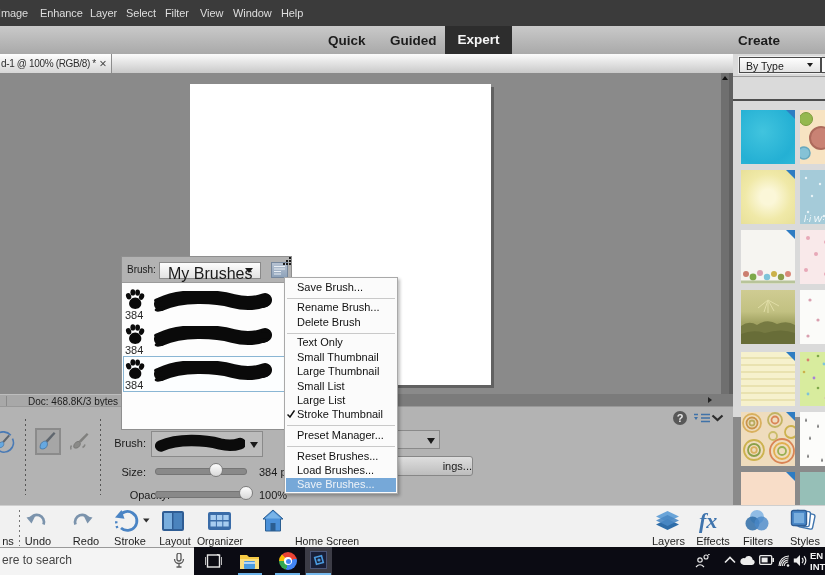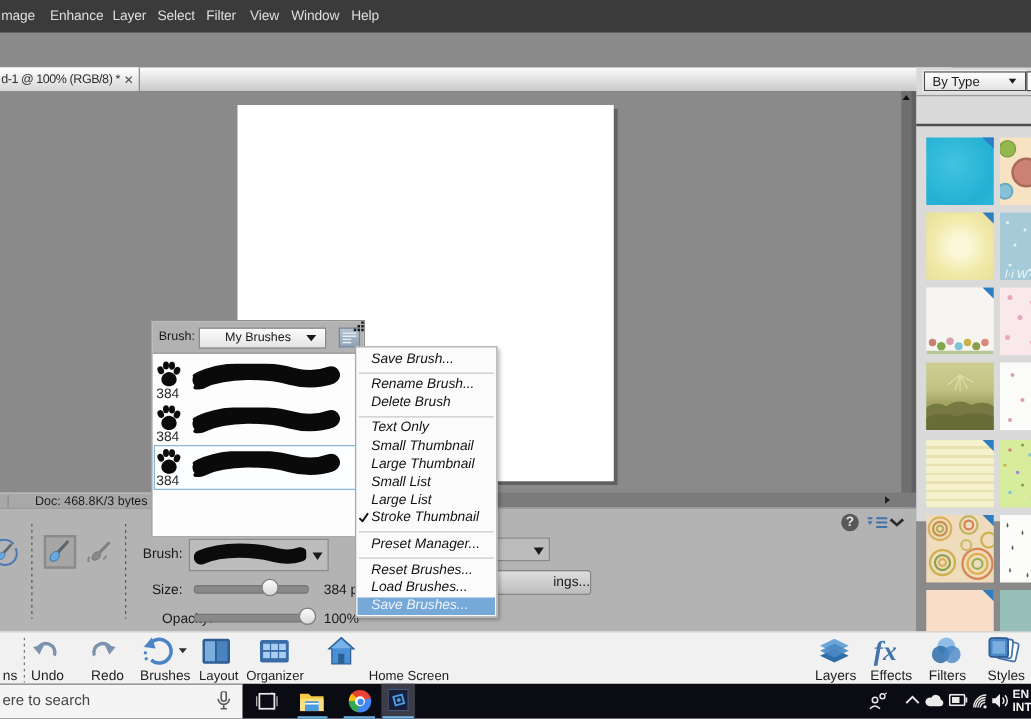--- a/index.html
+++ b/index.html
@@ -48,21 +48,21 @@
   #winbar{left:0;top:547px;width:825px;height:28px;background:#0b0b13;}
   
   #rightpanel{left:733px;top:54px;width:92px;height:363px;background:#dadada;}
   
   #brushpopup{left:121px;top:256px;width:171px;height:174px;background:#fdfdfd;
     border:1px solid #8f8f8f;box-sizing:border-box;z-index:40;}
   
   #ctxmenu{left:284px;top:277px;width:114px;height:217px;background:#fbfbfb;
     border:1px solid #a9a9a9;box-sizing:border-box;z-index:50;
     box-shadow:2px 2px 3px rgba(0,0,0,.25);}
-  .mi{position:absolute;left:12px;font-size:11px;color:#111;white-space:nowrap;font-style:italic;}
+  .mi{position:absolute;left:12px;font-size:11px;color:#111;white-space:nowrap;}
   .msep{position:absolute;left:2px;width:108px;height:1px;background:#c9c9c9;}
   .n384{left:3px;font-size:11px;color:#2a2a2a;}
   .dotsep{width:1px;height:76px;background-image:linear-gradient(#555 50%,transparent 50%);background-size:1px 5px;}
   .slider{width:90px;height:5px;background:#898989;border:1px solid #757575;border-radius:3px;}
   .knob{width:12px;height:12px;border-radius:7px;background:linear-gradient(#fdfdfd,#d8d8d8);border:1px solid #7e7e7e;}
   .btn{background:linear-gradient(#dedede,#bdbdbd);border:1px solid #878787;border-radius:3px;
     box-sizing:border-box;font-size:11px;color:#1a1a1a;line-height:18px;}
   .thumb{position:absolute;width:54px;height:54px;}
   .corner{position:absolute;right:0;top:0;width:0;height:0;border-left:9px solid transparent;border-top:9px solid #2e7cc2;}
 </style>
@@ -90,20 +90,26 @@
   <div class="abs" id="menubar">
     <span style="left:-2px">Image</span>
       <span style="left:40px">Enhance</span>
     <span style="left:90px">Layer</span>
       <span style="left:126px">Select</span>
     <span style="left:165px">Filter</span>
       <span style="left:200px">View</span>
     <span style="left:233px">Window</span>
       <span style="left:281px">Help</span>
   </div>
+  <div class="abs" id="modebar">
+    <span class="modetab" style="left:328px">Quick</span>
+    <span class="modetab" style="left:390px">Guided</span>
+    <div id="experttab">Expert</div>
+    <span class="modetab" style="left:738px">Create</span>
+  </div>
   <div class="abs" id="tabbar">
     <div id="doctab">
         <span class="txt">d-1 @ 100% (RGB/8) *</span>
         <span class="x">✕</span>
       </div>
   </div>
   <div class="abs" id="canvasarea">
       <div id="whitecanvas"></div>
     </div>
   <div class="abs" id="vscroll">
@@ -186,21 +192,21 @@
       <path d="M17 8.5 A7 7 0 0 0 3.5 13.5" stroke="#7b93ac" stroke-width="2.7" fill="none"></path>
       <path d="M20.5 6.5 L11.5 4.5 L15.5 12.5 Z" fill="#7b93ac"></path>
     </svg>
     <div class="pselabel" style="left:70px;width:32px;">Redo</div>
     <svg class="abs" style="left:112px;top:3px" width="38" height="24" viewBox="0 0 38 24">
       <path d="M7 7.5 A9.5 9.5 0 1 1 9 19" stroke="#4a84c4" stroke-width="2.8" fill="none"></path>
       <path d="M5.5 19 A9.5 9.5 0 0 1 4.5 12" stroke="#4a84c4" stroke-width="2.4" fill="none" stroke-dasharray="2.2 2.6"></path>
       <path d="M9.5 1 L3 8.5 L12.5 9.8 Z" fill="#4a84c4"></path>
       <path d="M31 9.5 l6.5 0 l-3.25 4 z" fill="#2e2e2e"></path>
     </svg>
-    <div class="pselabel" style="left:112px;width:36px;">Brushes</div>
+    <div class="pselabel" style="left:112px;width:36px;">Stroke</div>
     <svg class="abs" style="left:161px;top:4px" width="24" height="22" viewBox="0 0 24 22">
       <rect x="1" y="1" width="22" height="20" rx="2" fill="#2f5d94"></rect>
       <rect x="3" y="3" width="8" height="16" fill="#79aede"></rect>
       <rect x="12.5" y="3" width="8.5" height="16" fill="#4a83bd"></rect>
     </svg>
     <div class="pselabel" style="left:158px;width:34px;font-size:10.5px;">Layout</div>
     <svg class="abs" style="left:207px;top:5px" width="25" height="20" viewBox="0 0 25 20">
       <rect x="1" y="1" width="23" height="18" rx="2" fill="#3a6ca8"></rect>
       <g fill="#a8cdf0">
         <rect x="3.5" y="4" width="5.4" height="5"></rect>
@@ -460,21 +466,21 @@
     </div>
     <div class="thumb" style="left:8px;top:418px;height:33px;background:#f8ddc8;">
         <div class="corner"></div>
       </div>
     <div class="thumb" style="left:67px;top:418px;height:33px;background:linear-gradient(110deg,#8fbcb4,#a8ccc4 40%,#7fae a6 80%);background-color:#96bfb7;"></div>
   </div>
   <div class="abs" id="brushpopup">
     <div class="abs" style="left:0;top:0;width:169px;height:25px;background:#b2b2b2;border-bottom:1px solid #9a9a9a;">
       <span style="position:absolute;left:5px;top:7px;font-size:10px;color:#1a1a1a;">Brush:</span>
       <div style="position:absolute;left:37px;top:5px;width:100px;height:15px;background:linear-gradient(#fdfdfd,#e2e2e2);border:1px solid #8a8a8a;">
-        <span style="position:absolute;left:20px;top:2px;font-size:10px;color:#1a1a1a;">My Brushes</span>
+        <span style="position:absolute;left:8px;top:2px;font-size:16px;color:#1a1a1a;">My Brushes</span>
         <span style="position:absolute;right:7px;top:5px;width:0;height:0;border-left:4.5px solid transparent;border-right:4.5px solid transparent;border-top:5.5px solid #1a1a1a;"></span>
       </div>
       <div style="position:absolute;left:149px;top:5px;width:15px;height:14px;background:linear-gradient(#b6c2d2,#8fa3ba);border:1px solid #76879c;">
         <svg width="13" height="12" viewBox="0 0 13 12" style="position:absolute;left:1px;top:1px">
             <path d="M1 2.5 h11 M1 5 h11 M1 7.5 h7 M1 10 h7" stroke="#e8eef4" stroke-width="1.1"></path>
           </svg>
       </div>
       <svg width="10" height="10" viewBox="0 0 10 10" style="position:absolute;right:-1px;top:0">
           <g fill="#1a1a1a">
             <rect x="7" y="0" width="2" height="2"></rect>

